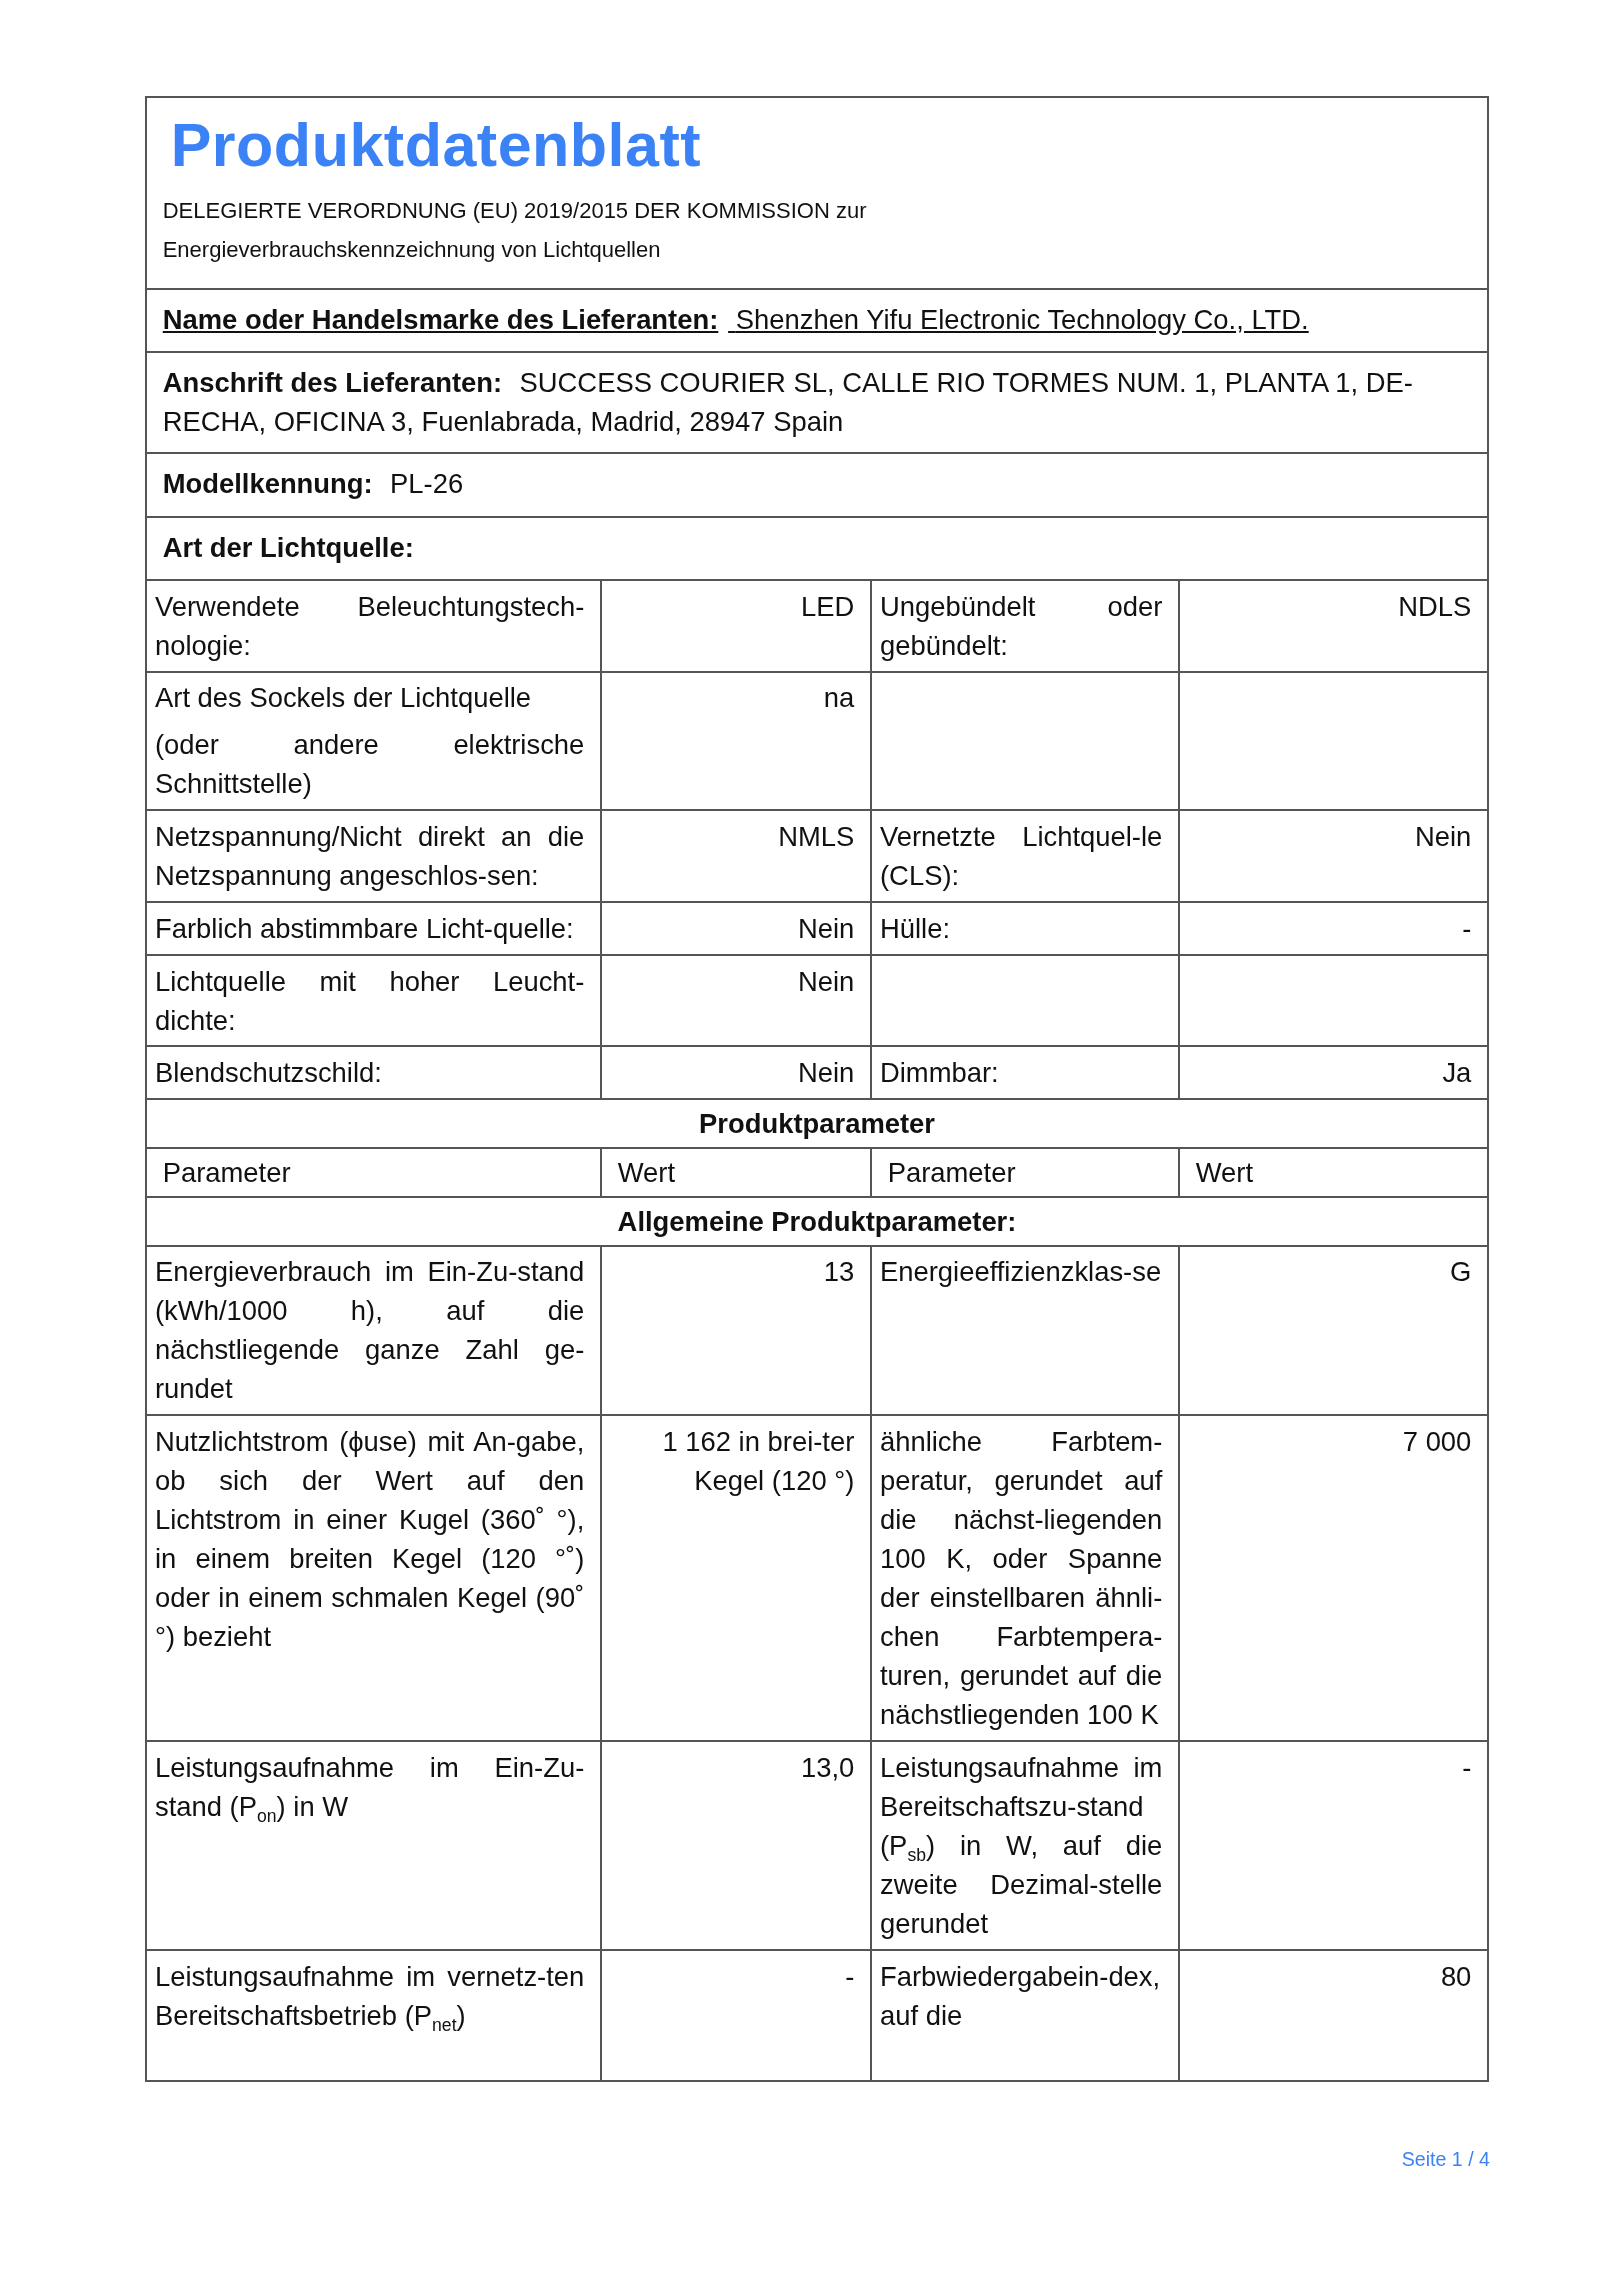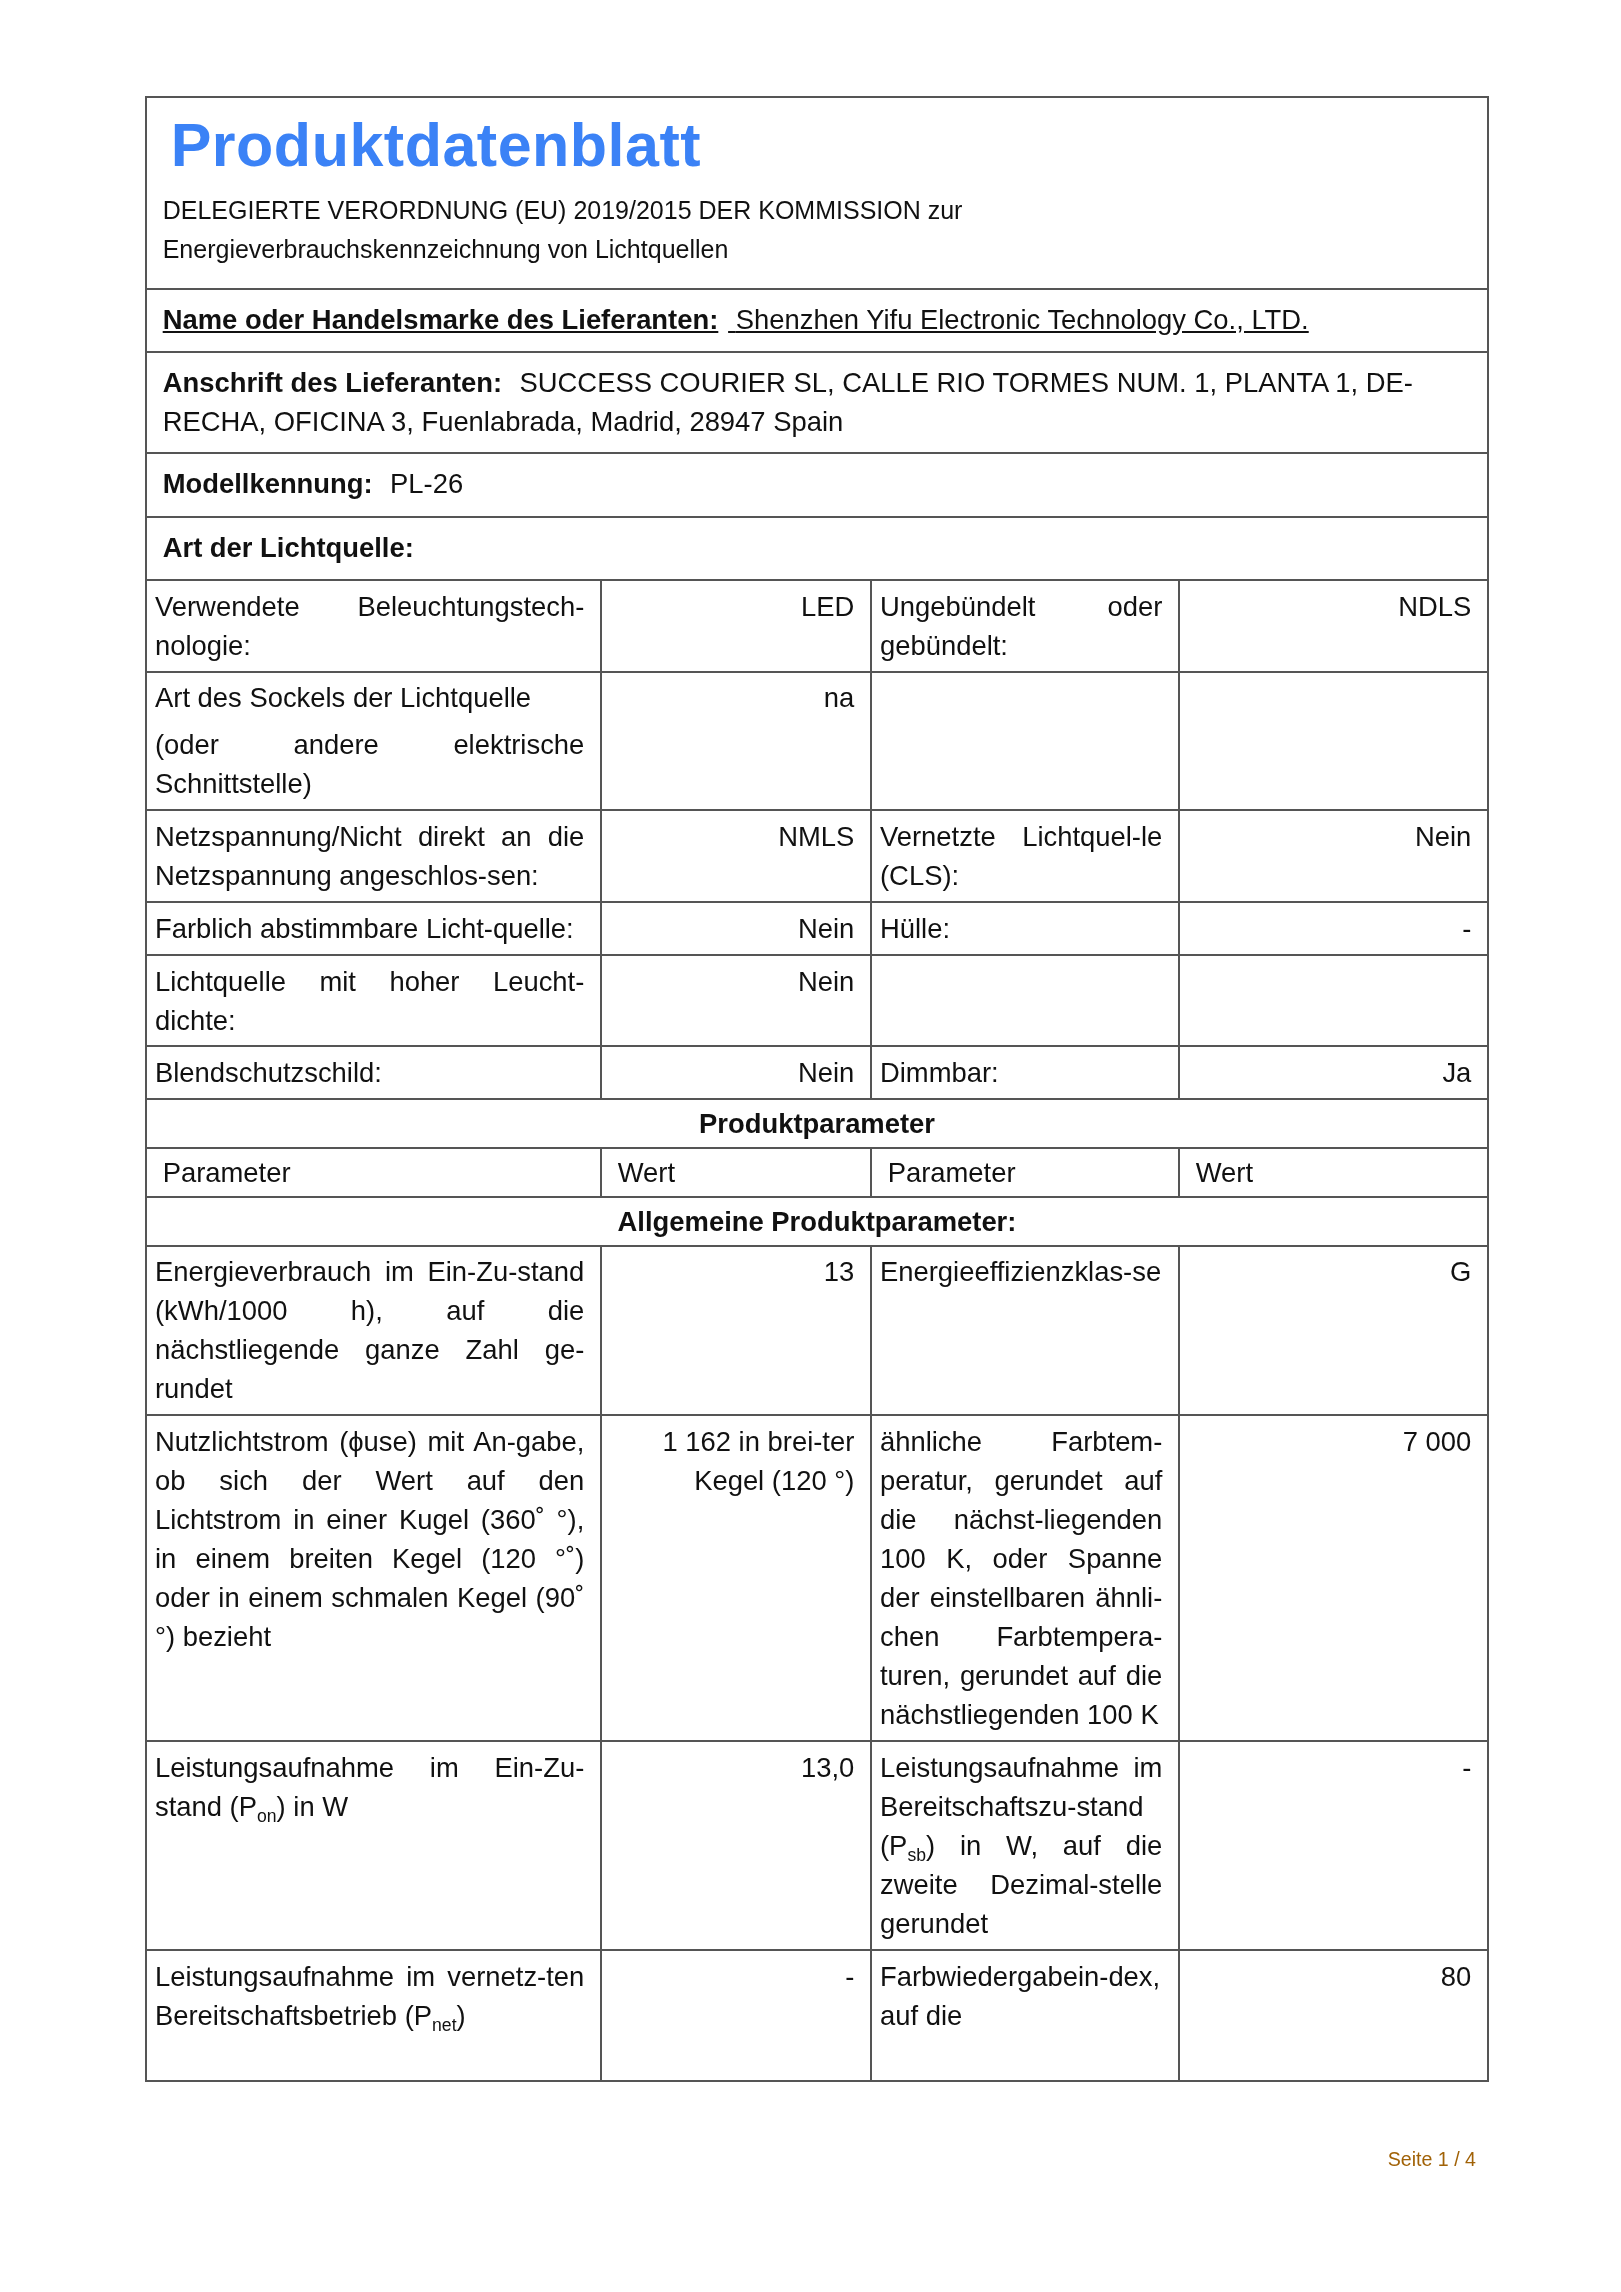--- a/index.html
+++ b/index.html
@@ -6,25 +6,25 @@
   body { width:1621px; height:2293px; position:relative; overflow:hidden;
          font-family: "Liberation Sans", sans-serif; color:#111; }
   .sheet { position:absolute; left:145px; top:96px; width:1341px; }
   table { border-collapse:collapse; width:1341px; table-layout:fixed; }
   td { border:2px solid #555; vertical-align:top; padding:5.9px 15.7px 5.9px 15.7px;
        font-size:27.4px; line-height:39px; }
   td.j { text-align:justify; hyphens:manual;padding-left:8px; }
   td.c { text-align:right; }
   .title { font-weight:bold; color:#3a0b8c; font-size:61px; line-height:71px;
            padding-top:5.9px; padding-bottom:9.8px; letter-spacing:0.5px; }
-  .sub { font-size:25px; line-height:39px; padding-bottom:13.7px; }
+  .sub { font-size:22px; line-height:39px; padding-bottom:13.7px; }
   .lbl { font-weight:bold; margin-right:9.8px; }
   sub { font-size:17.6px; vertical-align:-5.9px; line-height:0; }
   .sec { text-align:center; font-weight:bold; padding:3.9px 15.7px; }
-  .footer { position:absolute; top:2148px; right:145px; font-size:19.6px; color:#a16207; }
+  .footer { position:absolute; top:2148px; right:131px; font-size:19.6px; color:#3b82f6; }
   .cut { position:absolute; left:0; top:2133px; width:1621px; height:167px; background:#fff; }
 </style>
 </head>
 <body>
 
 <div class="sheet">
   <table>
     <colgroup>
       <col style="width:455px">
         <col style="width:270px">

